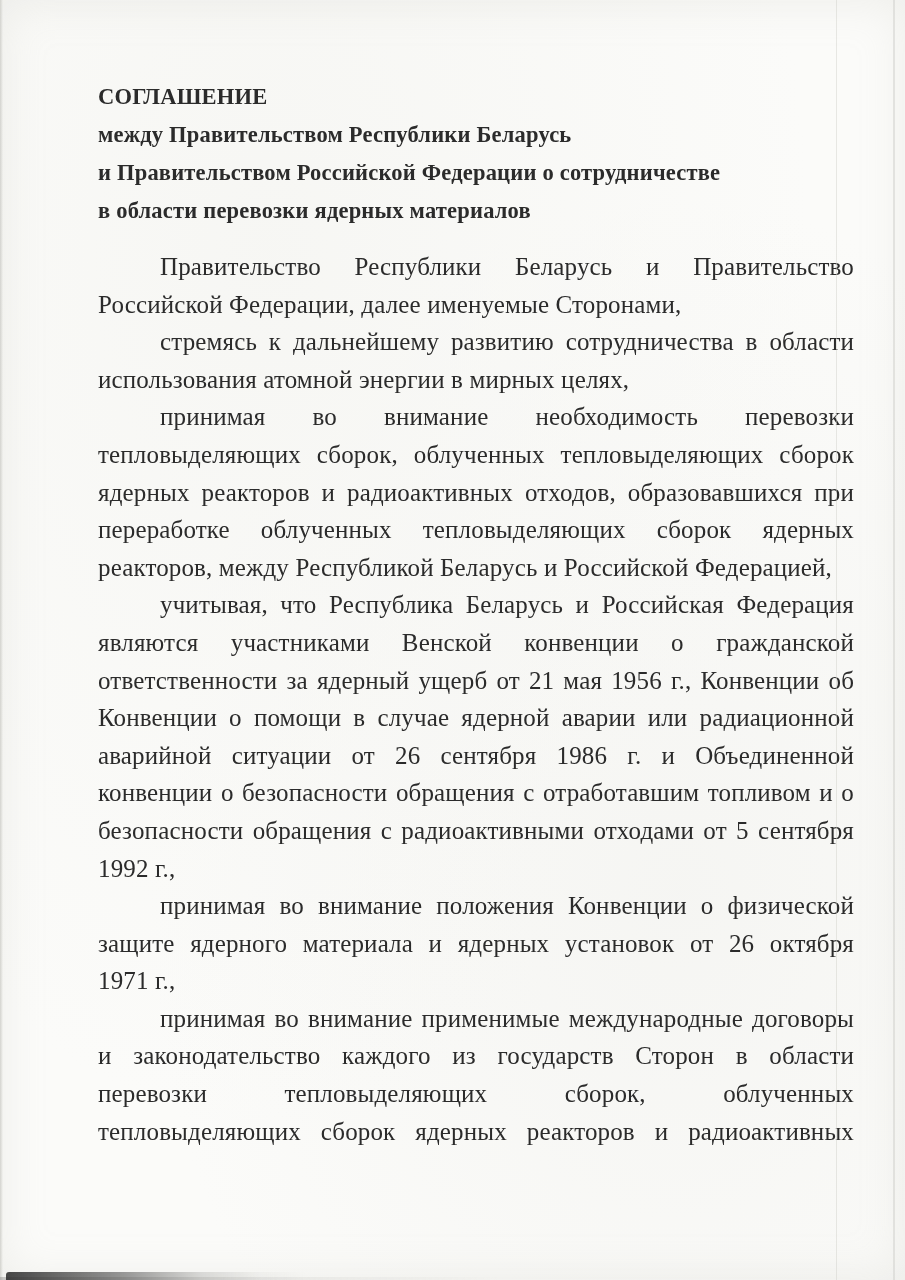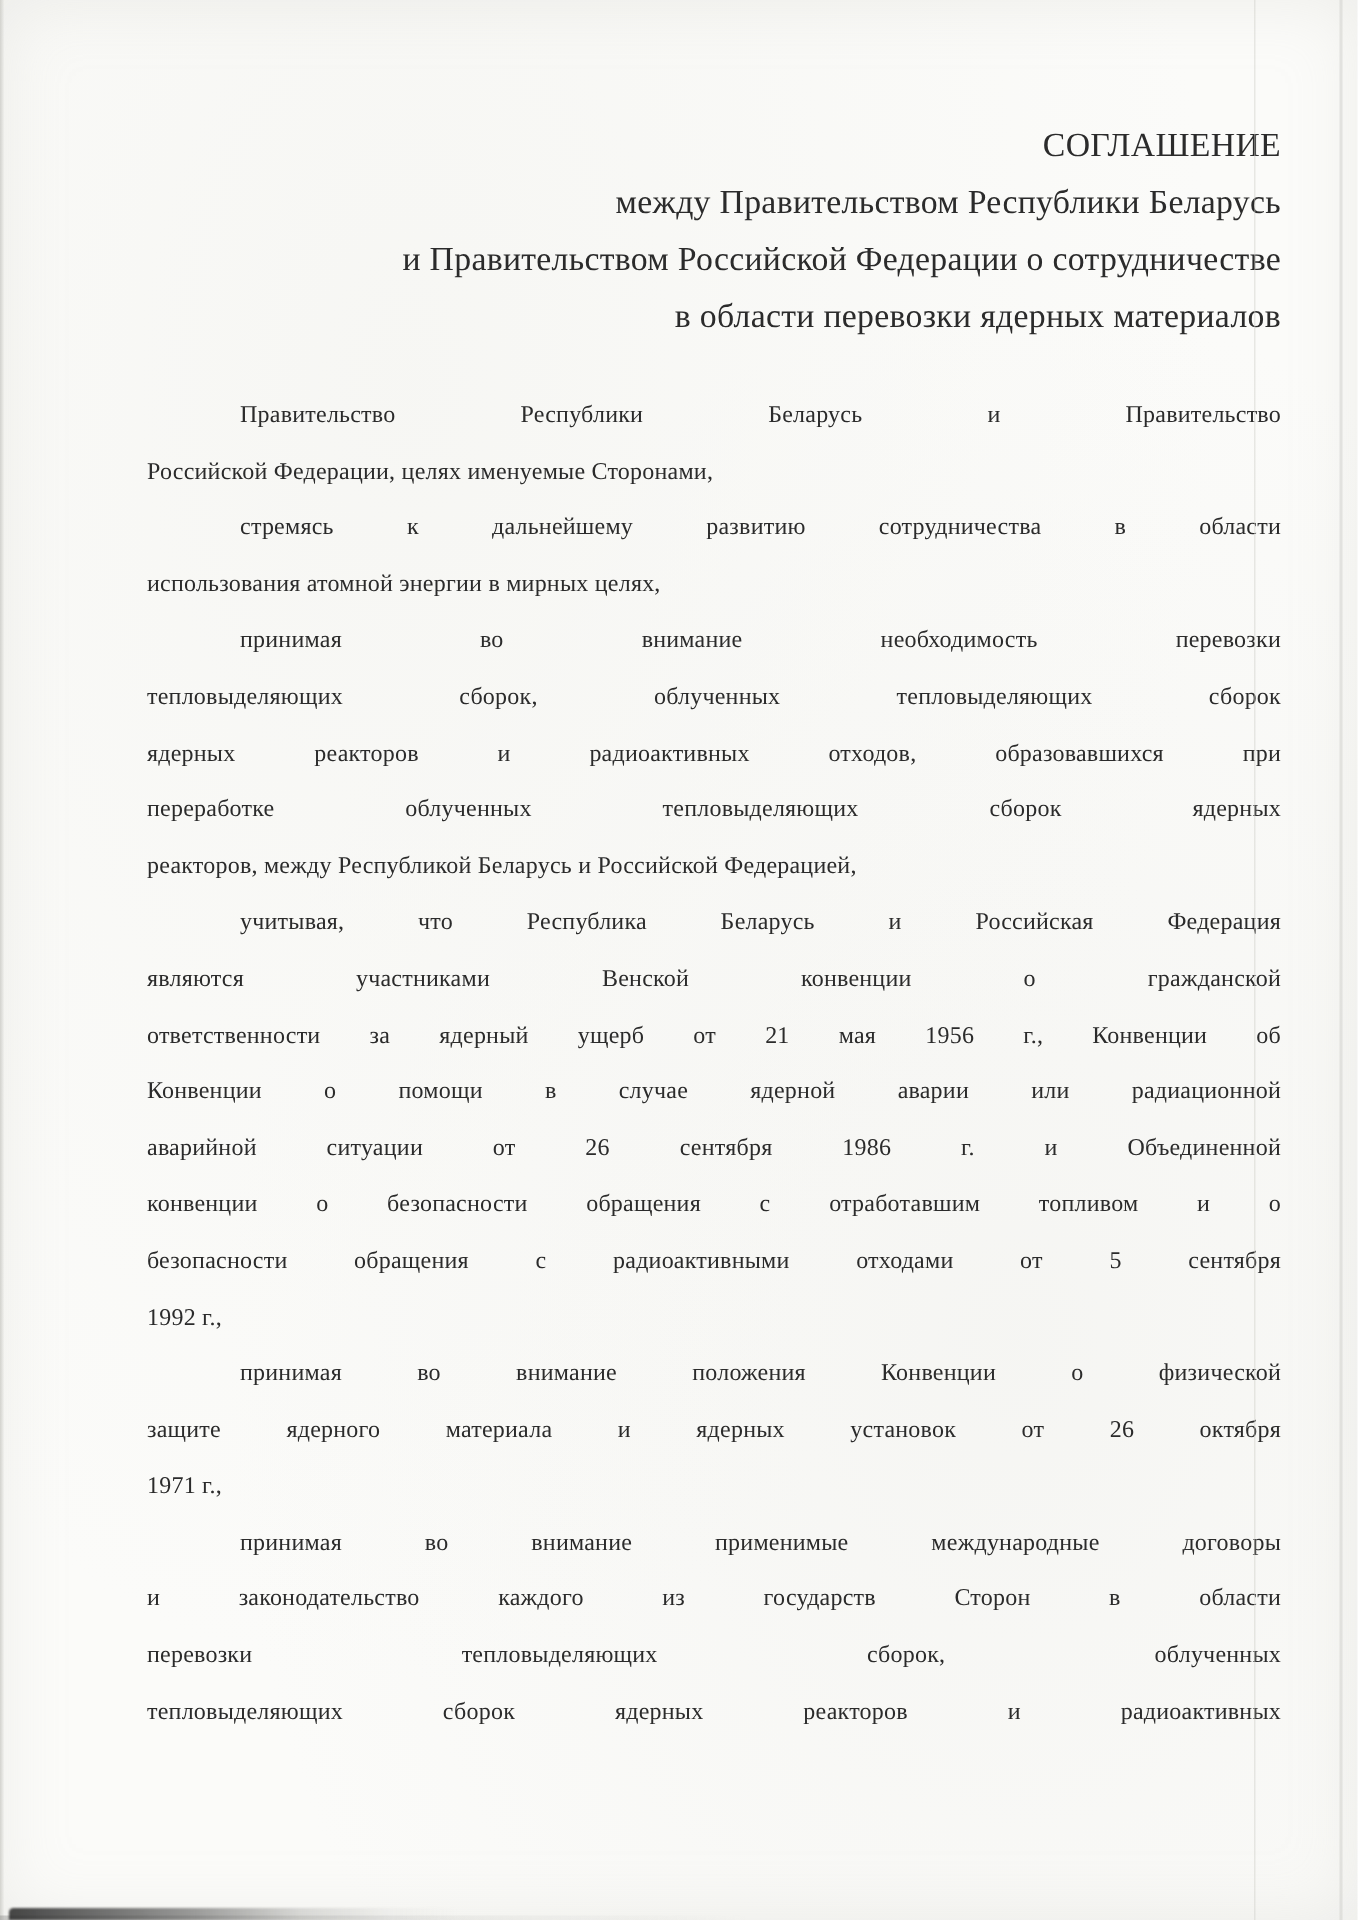--- a/index.html
+++ b/index.html
@@ -19,32 +19,32 @@
       radial-gradient(ellipse at 30% 20%, rgba(246,246,243,0.9) 0%, rgba(246,246,243,0) 60%),
       radial-gradient(ellipse at 75% 70%, rgba(243,243,240,0.7) 0%, rgba(243,243,240,0) 55%);
     box-shadow: inset 0 0 46px rgba(190,190,184,0.22);
     color: #2b2b2b;
   }
   .title-block {
     position: absolute;
     left: 98px;
     top: 78px;
     width: 756px;
-    text-align: right;
-    font-weight: normal;
+    text-align: left;
+    font-weight: bold;
     font-size: 22.5px;
     line-height: 38px;
     letter-spacing: 0.2px;
   }
   .body-block {
     position: absolute;
     left: 98px;
-    top: 258px;
+    top: 248px;
     width: 756px;
-    font-size: 16px;
+    font-size: 25px;
     line-height: 37.6px;
     letter-spacing: 0.15px;
   }
   .doc-line {
     height: 37.6px;
     overflow: hidden;
     text-align: justify;
     text-align-last: justify;
   }
   .doc-line.first {
@@ -90,21 +90,21 @@
 <div class="page">
   <div class="title-block" id="title-block">
       <div class="title-line">СОГЛАШЕНИЕ</div>
       <div class="title-line">между Правительством Республики Беларусь</div>
       <div class="title-line">и Правительством Российской Федерации о сотрудничестве</div>
       <div class="title-line">в области перевозки ядерных материалов</div>
     </div>
   <div class="body-block" id="body-block">
       <div>
         <div class="doc-line first">Правительство   Республики   Беларусь   и   Правительство</div>
-        <div class="doc-line last-left">Российской Федерации, целях именуемые Сторонами,</div>
+        <div class="doc-line last-left">Российской Федерации, далее именуемые Сторонами,</div>
       </div>
       <div>
         <div class="doc-line first">стремясь к дальнейшему развитию сотрудничества в области</div>
         <div class="doc-line last-left">использования атомной энергии в мирных целях,</div>
       </div>
       <div>
         <div class="doc-line first">принимая во внимание необходимость перевозки</div>
         <div class="doc-line">тепловыделяющих сборок, облученных тепловыделяющих сборок</div>
         <div class="doc-line">ядерных реакторов и радиоактивных отходов, образовавшихся при</div>
         <div class="doc-line">переработке облученных тепловыделяющих сборок ядерных</div>

